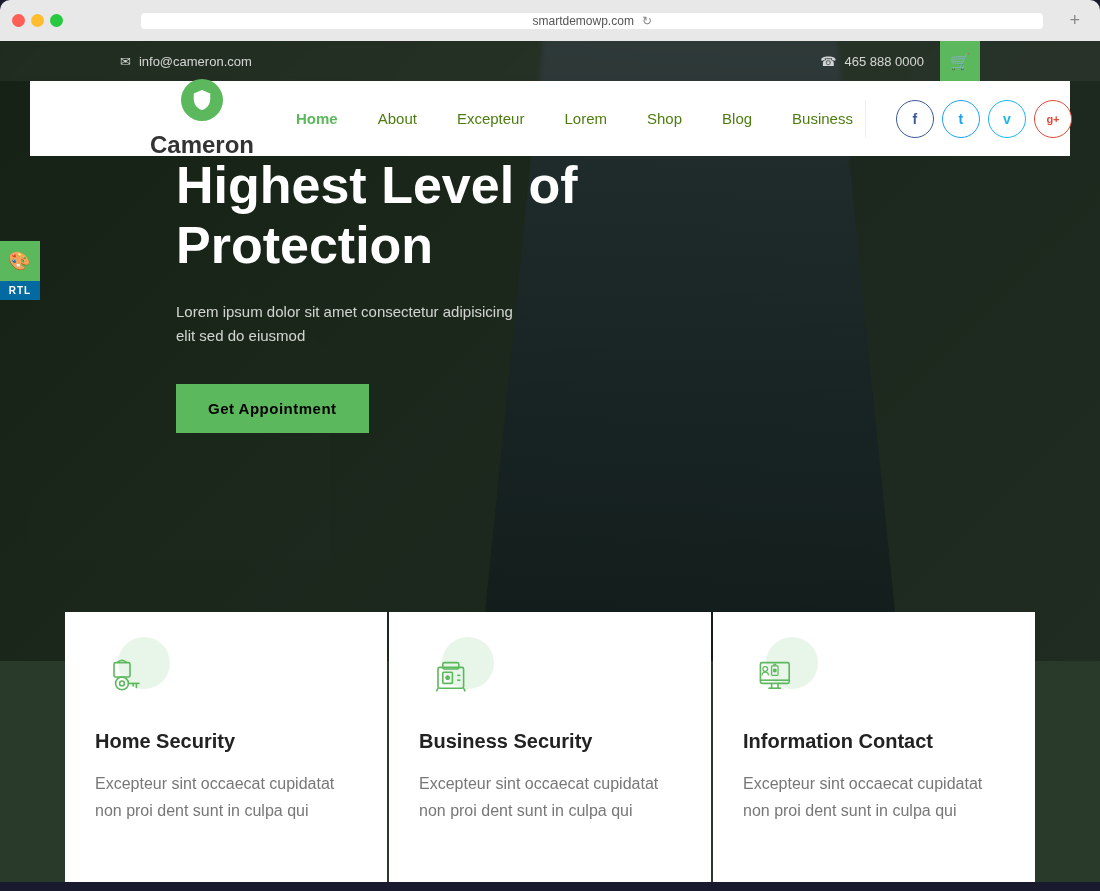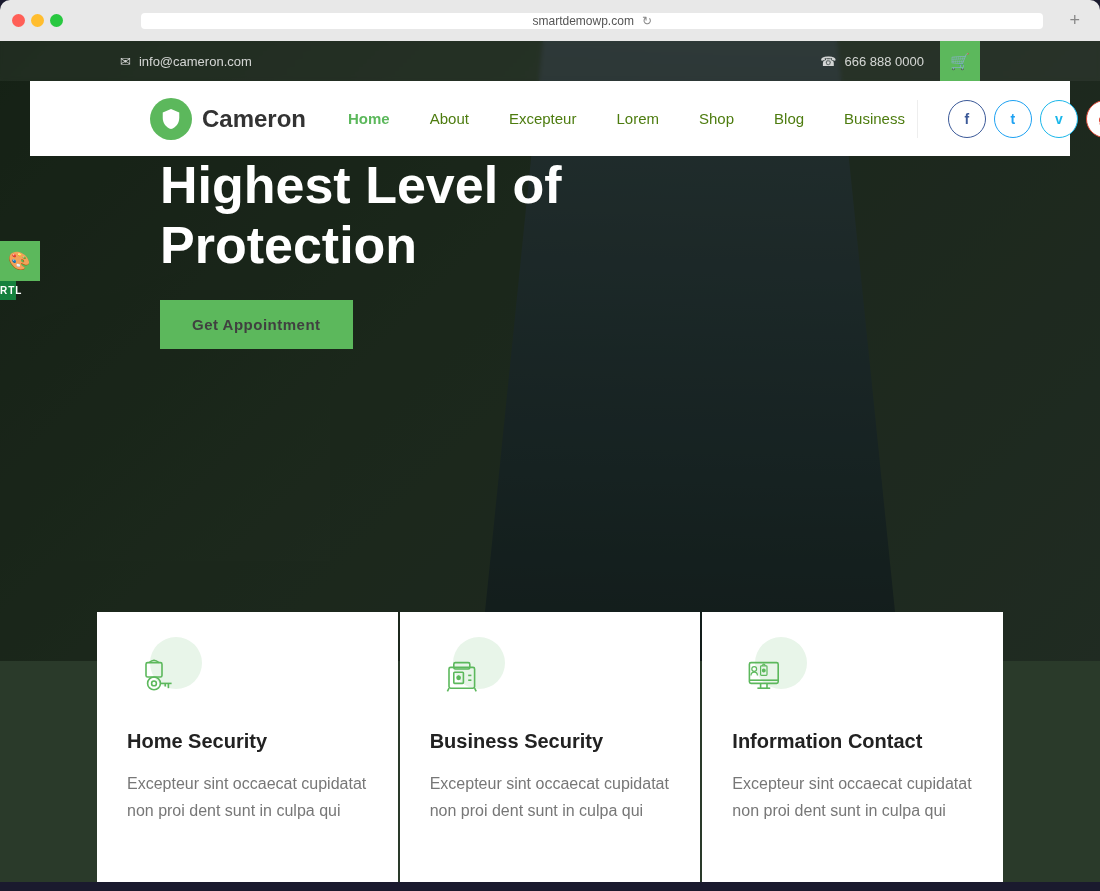--- a/index.html
+++ b/index.html
@@ -126,20 +126,21 @@
     }
     .nav-left {
       display: flex;
       align-items: center;
       gap: 30px;
     }
     .brand {
       display: flex;
       align-items: center;
       gap: 10px;
+      flex-direction: column;
     }
     .brand-logo {
       width: 42px; height: 42px;
       background: #5cb85c;
       border-radius: 50%;
       display: flex; align-items: center; justify-content: center;
       color: white; font-size: 18px;
     }
     .brand-name {
       font-size: 24px;
@@ -178,41 +179,41 @@
       display: flex; align-items: center; justify-content: center;
       color: #555;
       font-size: 14px;
       font-weight: bold;
     }
 
     
     .hero-content {
       position: absolute;
       top: 115px;
-      left: 160px;
+      left: 176px;
       z-index: 5;
       max-width: 500px;
     }
     .hero-title {
       font-size: 52px;
       font-weight: 800;
       color: white;
       line-height: 1.15;
       margin-bottom: 24px;
     }
     .hero-subtitle {
       font-size: 15px;
       color: rgba(255,255,255,0.8);
       line-height: 1.6;
       margin-bottom: 36px;
       max-width: 340px;
     }
     .cta-btn {
       background: #5cb85c;
-      color: #404040;
+      color: #000000;
       border: none;
       padding: 16px 32px;
       font-size: 15px;
       font-weight: 600;
       cursor: pointer;
       letter-spacing: 0.5px;
     }
 
     
     .rtl-panel {
@@ -223,39 +224,39 @@
       display: flex;
       flex-direction: column;
     }
     .rtl-palette {
       background: #5cb85c;
       width: 40px; height: 40px;
       display: flex; align-items: center; justify-content: center;
       color: white; font-size: 18px;
     }
     .rtl-label {
-      background: #15803d;
-      width: 16px;
+      background: #0369a1;
+      width: 40px;
       padding: 4px 0;
       text-align: center;
       color: white;
       font-size: 10px;
       font-weight: 700;
       letter-spacing: 1px;
     }
 
     
     .services-section {
       position: absolute;
       bottom: 0;
       left: 0; right: 0;
       display: flex;
       background: transparent;
       z-index: 10;
-      padding: 0 96px;
+      padding: 0 64px;
       gap: 0;
       height: 270px;
     }
     .service-card {
       flex: 1;
       background: white;
       padding: 30px 30px 24px 30px;
       margin: 0 1px;
       display: flex;
       flex-direction: column;
@@ -337,21 +338,21 @@
   </div>
 
   <div class="top-bar">
     <div class="top-bar-left">
       <span>✉</span>
       <span>info@cameron.com</span>
     </div>
     <div class="top-bar-right">
       <div class="phone-info">
         <span>☎</span>
-        <span>666 888 0000</span>
+        <span>465 888 0000</span>
       </div>
       <div class="cart-btn">
         <span>🛒</span>
       </div>
     </div>
   </div>
 
   <div class="navbar">
     <div class="nav-left">
 
@@ -397,20 +398,21 @@
     </div>
   </div>
 
   <div class="rtl-panel">
     <div class="rtl-palette">🎨</div>
     <div class="rtl-label">RTL</div>
   </div>
 
   <div class="hero-content">
     <h1 class="hero-title">Highest Level of Protection</h1>
+    <p class="hero-subtitle">Lorem ipsum dolor sit amet consectetur adipisicing elit sed do eiusmod</p>
     <button class="cta-btn">Get Appointment</button>
   </div>
 
   <div class="services-section">
 
     <div class="service-card">
       <div class="service-icon-wrap">
         <div class="service-icon-circle"></div>
         <svg class="service-icon-svg" width="48" height="48" viewBox="0 0 60 60" fill="none" stroke="#5cb85c" stroke-width="2">
 

